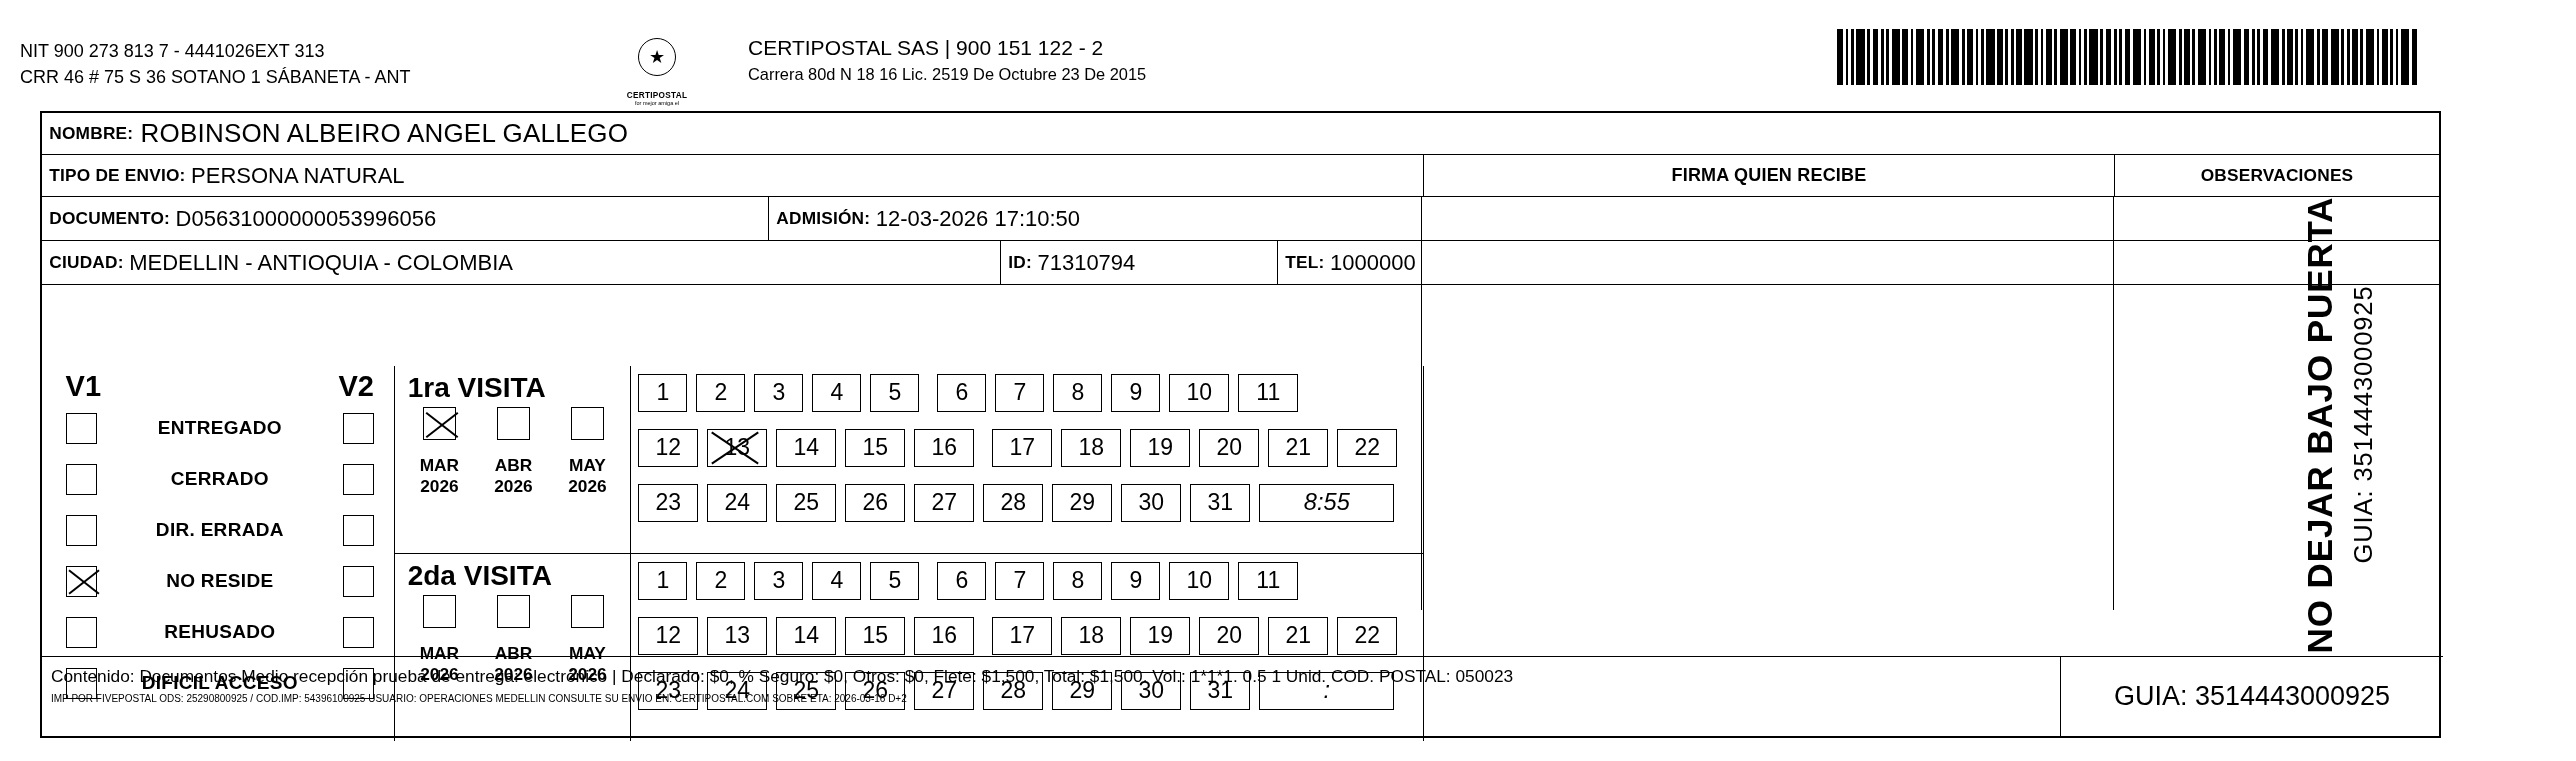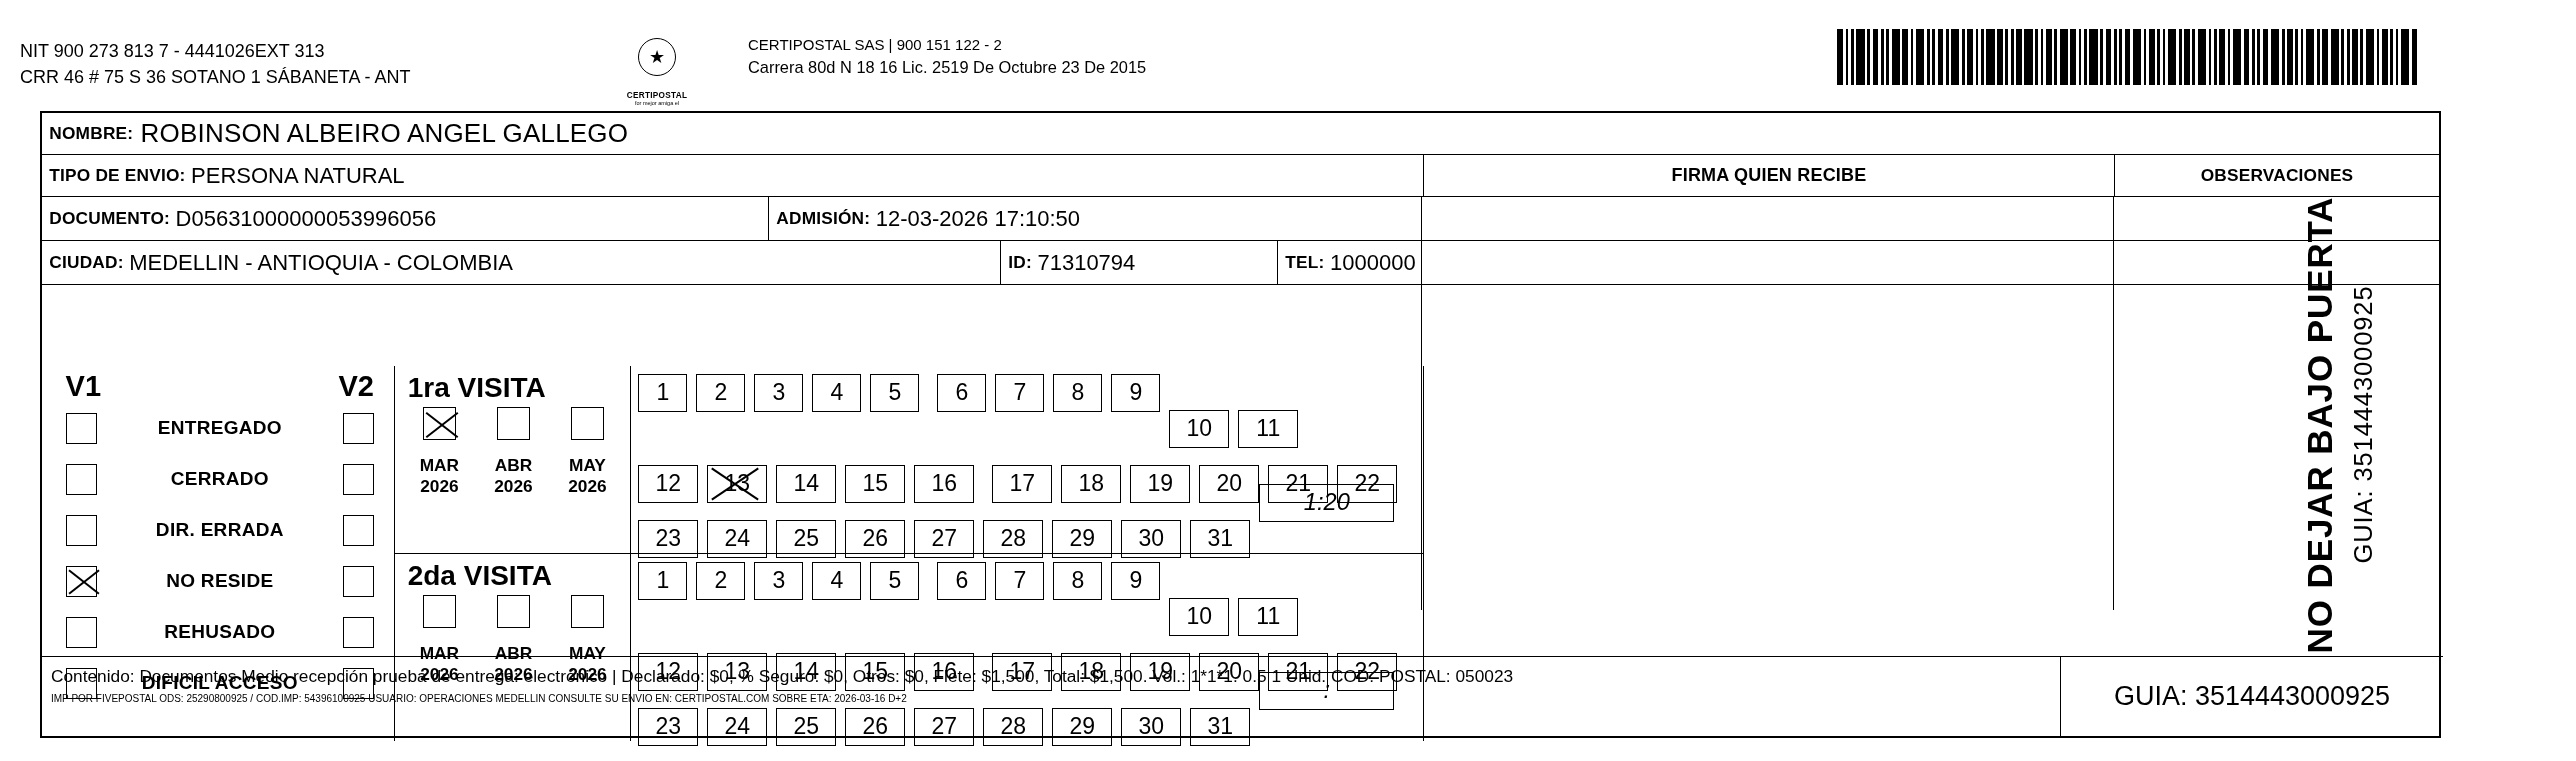--- a/index.html
+++ b/index.html
@@ -9,21 +9,21 @@
 
   
   .header{display:flex;align-items:flex-start;height:91px;padding:3.6px 0 0 0;box-sizing:border-box;}
   .hdr-ut{width:227px;font-size:30px;letter-spacing:0.5px;padding-left:12.7px;padding-top:16.4px;box-sizing:border-box;}
   .hdr-nit{width:546px;font-size:18px;line-height:1.45;padding-top:18px;box-sizing:border-box;}
   .hdr-logo{width:182px;display:flex;flex-direction:column;align-items:center;padding-top:18px;box-sizing:border-box;}
   .logo-mark{width:36px;height:36px;border:1.8px solid #000;border-radius:50%;display:flex;align-items:center;justify-content:center;font-size:18px;line-height:1;}
   .logo-txt{font-size:8.2px;font-weight:bold;margin-top:15px;letter-spacing:0.3px;}
   .logo-sub{font-size:5.5px;}
   .hdr-cert{width:582px;padding-top:16.4px;box-sizing:border-box;}
-  .hdr-cert .c1{font-size:15px;}
+  .hdr-cert .c1{font-size:21px;}
   .hdr-cert .c2{font-size:16.4px;margin-top:4.5px;}
   .hdr-barcode{flex:1;display:flex;justify-content:flex-end;padding-right:136px;padding-top:9px;box-sizing:border-box;}
   .barcode{height:56px;display:flex;align-items:flex-end;}
   .barcode i{display:block;height:56px;background:#000;margin-right:2.7px;}
 
   
   .frame{position:absolute;left:20px;top:95px;width:2401px;height:627px;border:2.7px solid #000;box-sizing:border-box;}
 
   .row{display:flex;border-bottom:1.8px solid #000;box-sizing:border-box;}
   .cell{box-sizing:border-box;display:flex;align-items:center;padding:1.8px 7.3px;}
@@ -76,21 +76,21 @@
   .month .mchk{width:33px;height:33px;border:1.8px solid #000;margin:0 auto;box-sizing:border-box;position:relative;}
   .month .mchk.x::before,.month .mchk.x::after{content:"";position:absolute;left:-1.8px;top:15.5px;width:40px;height:1.8px;background:#000;}
   .month .mchk.x::before{transform:rotate(38deg);}
   .month .mchk.x::after{transform:rotate(-38deg);}
   .month .mname{font-size:17.3px;font-weight:bold;margin-top:14.5px;}
   .month .myear{font-size:17.3px;font-weight:bold;}
 
   .daysgrid{position:absolute;left:236px;top:0;width:793px;height:187px;padding:7.3px 0 0 7.3px;box-sizing:border-box;}
   .dayrow{display:flex;height:55px;align-items:flex-start;}
   .day{width:49px;height:38px;border:1.8px solid #000;box-sizing:border-box;margin-right:9px;display:flex;align-items:center;justify-content:center;font-size:23px;}
-  .day.wide{width:60px;margin-top:36px;}
+  .day.wide{width:60px;}
   .day.gap{margin-right:18px;}
   .timebox{width:135px;height:38px;border:1.8px solid #000;box-sizing:border-box;display:flex;align-items:center;justify-content:center;font-size:23.6px;font-style:italic;}
 
   
   .footer{position:absolute;left:0;bottom:0;width:2401px;height:80px;border-top:1.8px solid #000;box-sizing:border-box;display:flex;}
   .f-left{flex:1;padding:5.5px 9px;box-sizing:border-box;border-right:1.8px solid #000;}
   .f-left div{font-size:17.3px;line-height:1.6;}
   .f-left .l2{font-size:10px;}
   .f-right{width:382px;display:flex;align-items:center;justify-content:center;font-size:27px;}
 
@@ -353,21 +353,21 @@
               <div class="dayrow">
                 <div class="day wide">23</div>
                 <div class="day wide">24</div>
                 <div class="day wide">25</div>
                 <div class="day wide">26</div>
                 <div class="day wide">27</div>
                 <div class="day wide">28</div>
                 <div class="day wide">29</div>
                 <div class="day wide">30</div>
                 <div class="day wide">31</div>
-                <div class="timebox">1:20</div>
+                <div class="timebox">8:55</div>
               </div>
             </div>
         </div>
 
         <div class="visit-block second">
           <div class="vb-left">
             <div class="vb-title">2da VISITA</div>
             <div class="months" id="months-1">
                 <div class="month">
                   <div class="mchk"></div>

